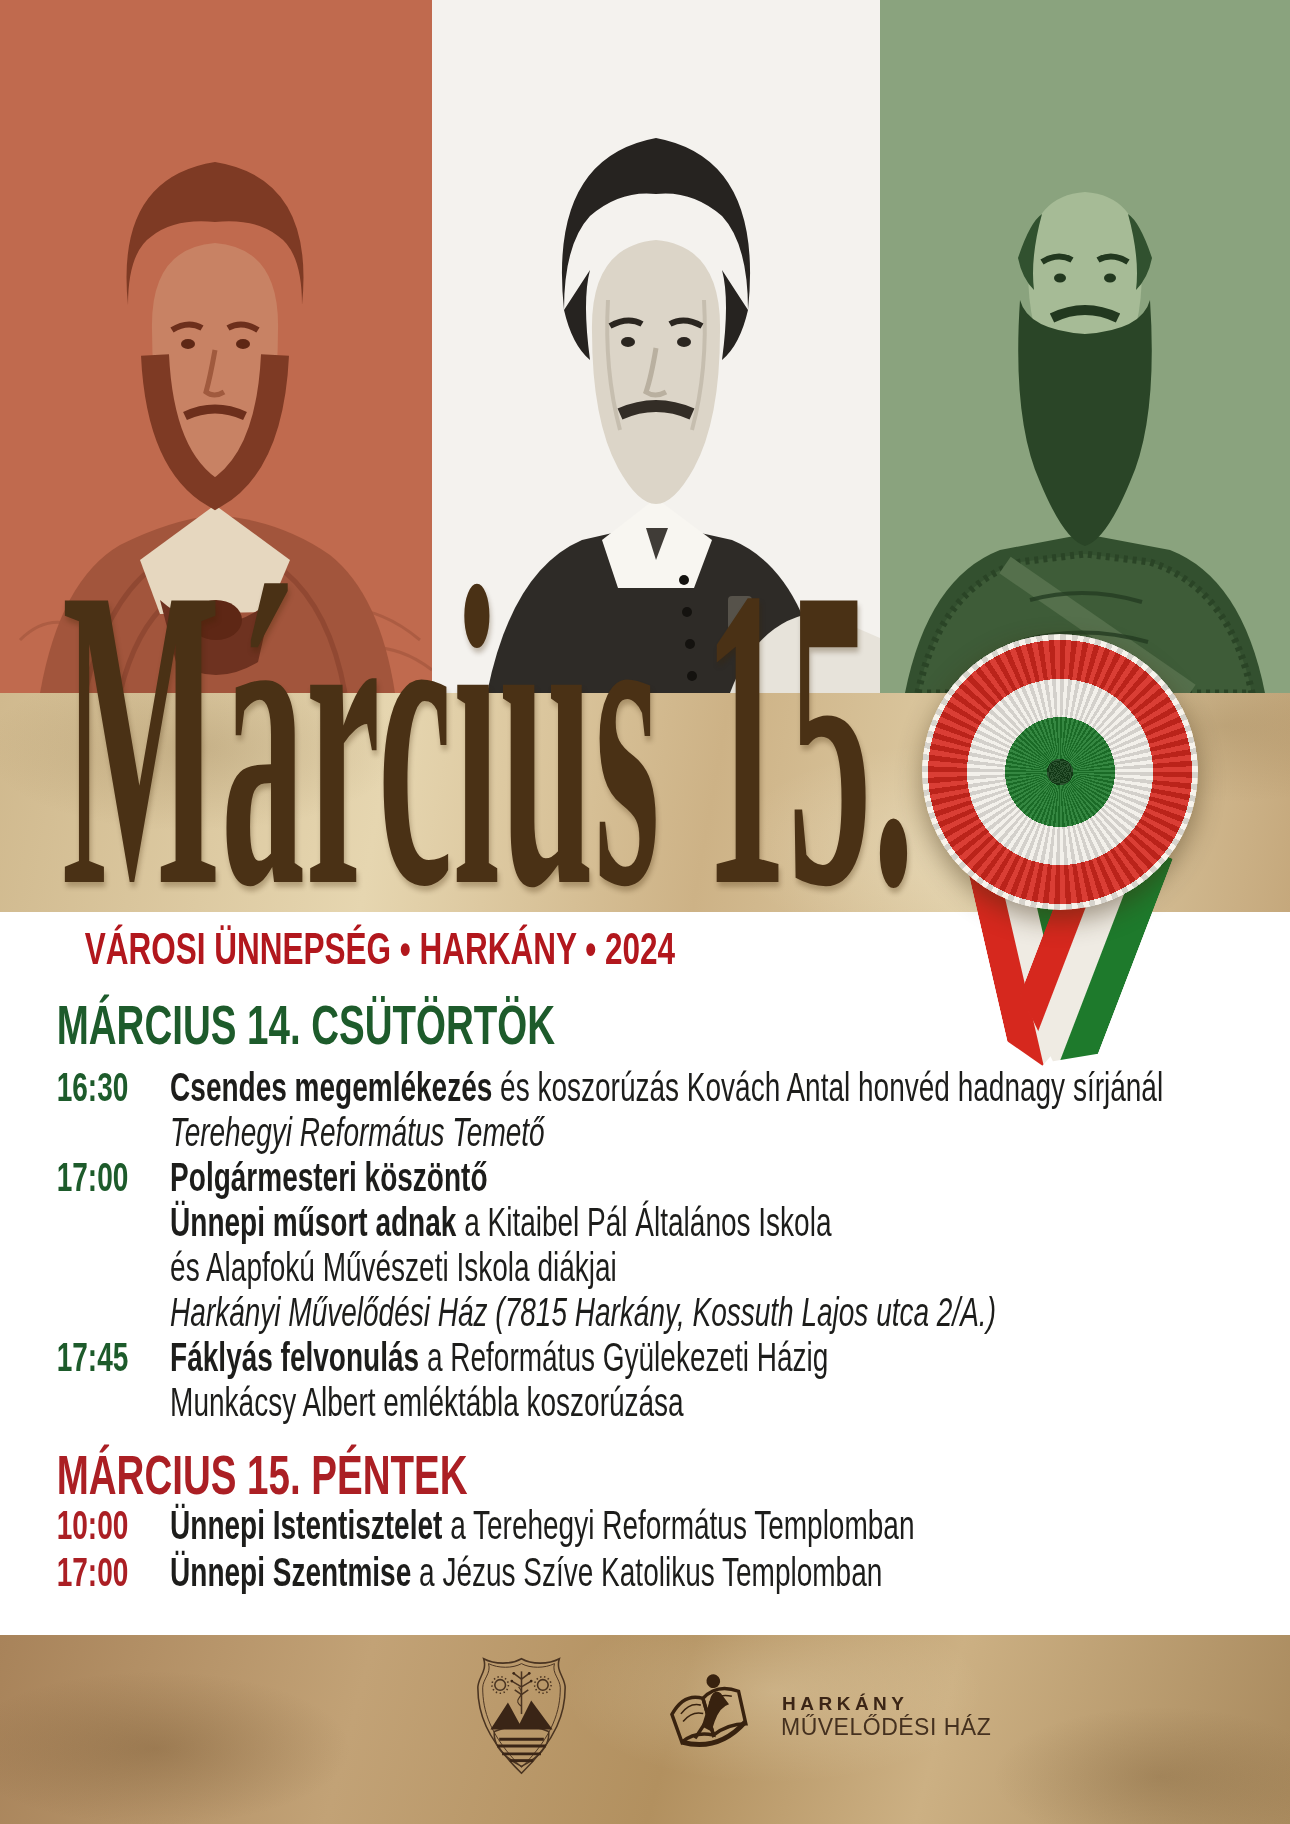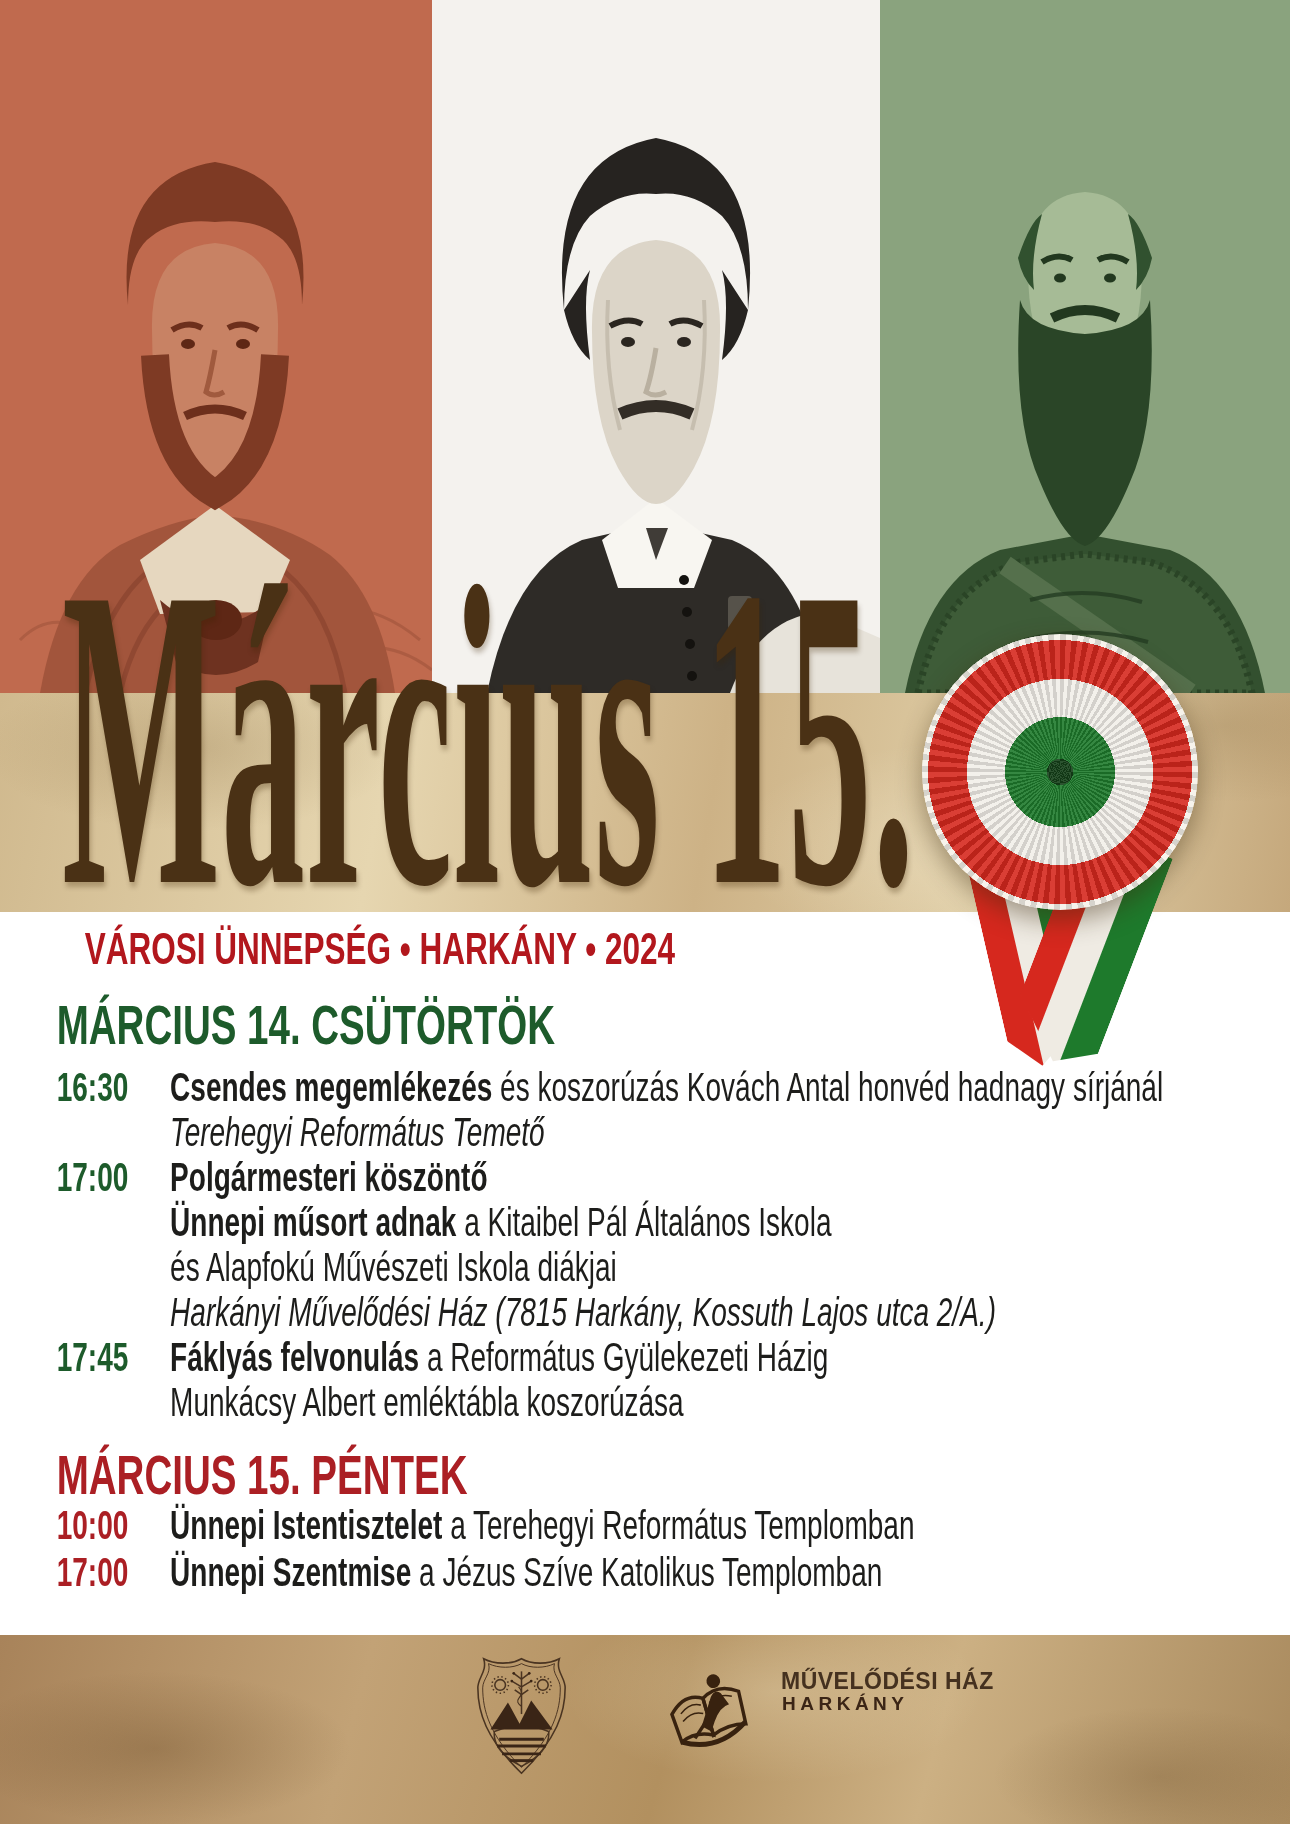--- a/index.html
+++ b/index.html
@@ -63,21 +63,21 @@
   .footer-band{position:absolute;left:0;top:1635px;width:1290px;height:189px;
     background:
       radial-gradient(ellipse 280px 110px at 12% 60%, rgba(90,60,25,.28), transparent 70%),
       radial-gradient(ellipse 300px 130px at 60% 30%, rgba(255,245,215,.25), transparent 70%),
       radial-gradient(ellipse 240px 100px at 90% 75%, rgba(90,60,25,.22), transparent 70%),
       linear-gradient(105deg,#a8835a,#c2a276 28%,#b2905f 52%,#ccb083 72%,#a98a5e);}
   .crest{position:absolute;left:473px;top:1655px;width:97px;height:122px;}
   .booklogo{position:absolute;left:664px;top:1671px;width:90px;height:90px;}
   .org-name{position:absolute;left:782px;top:1693px;font-size:19px;font-weight:bold;
     letter-spacing:4.5px;color:#3b2516;white-space:nowrap;}
-  .org-sub{position:absolute;left:781px;top:1668px;font-size:23px;font-weight:bold;
+  .org-sub{position:absolute;left:781px;top:1714px;font-size:23px;font-weight:normal;
     letter-spacing:.5px;color:#45311f;white-space:nowrap;}
 </style>
 </head>
 <body>
 
 <div class="poster">
 
   <div class="panels">
     <div class="panel panel-red">
       <svg viewBox="0 0 432 693" preserveAspectRatio="none">

